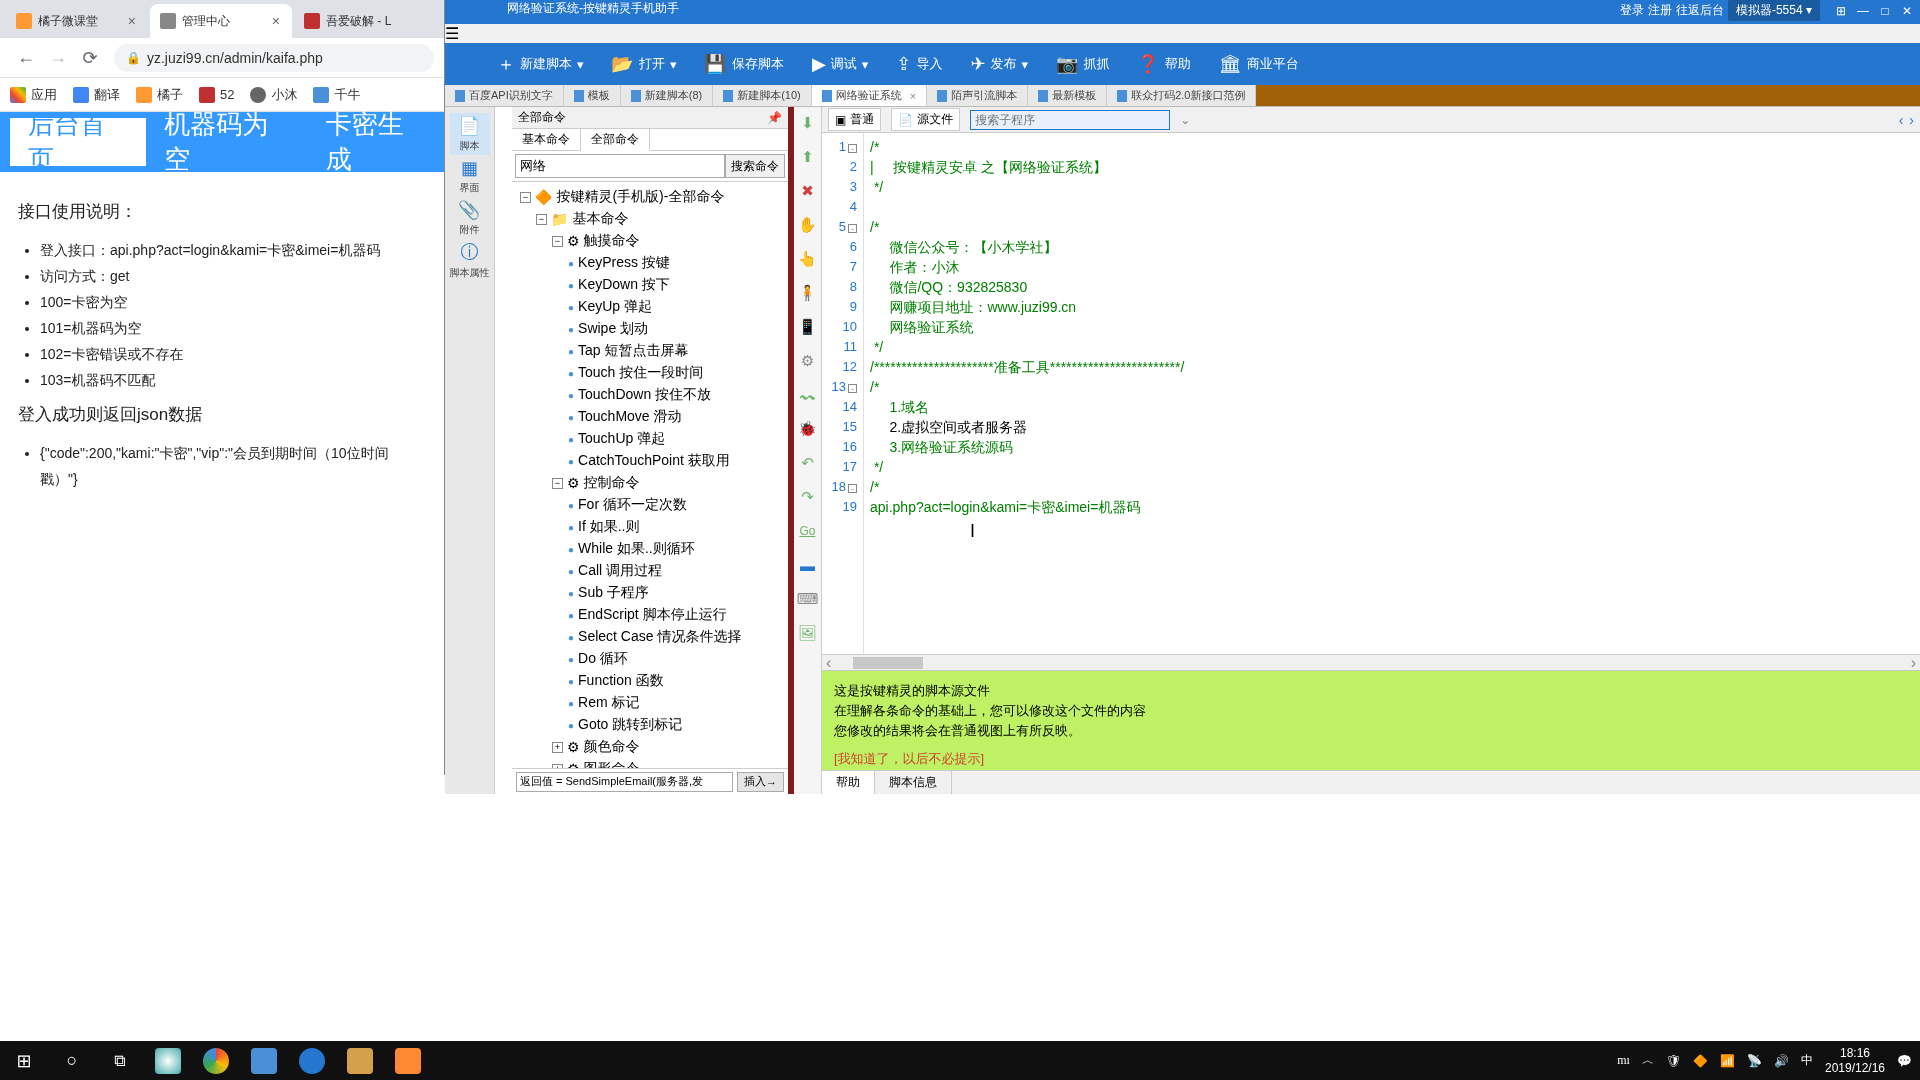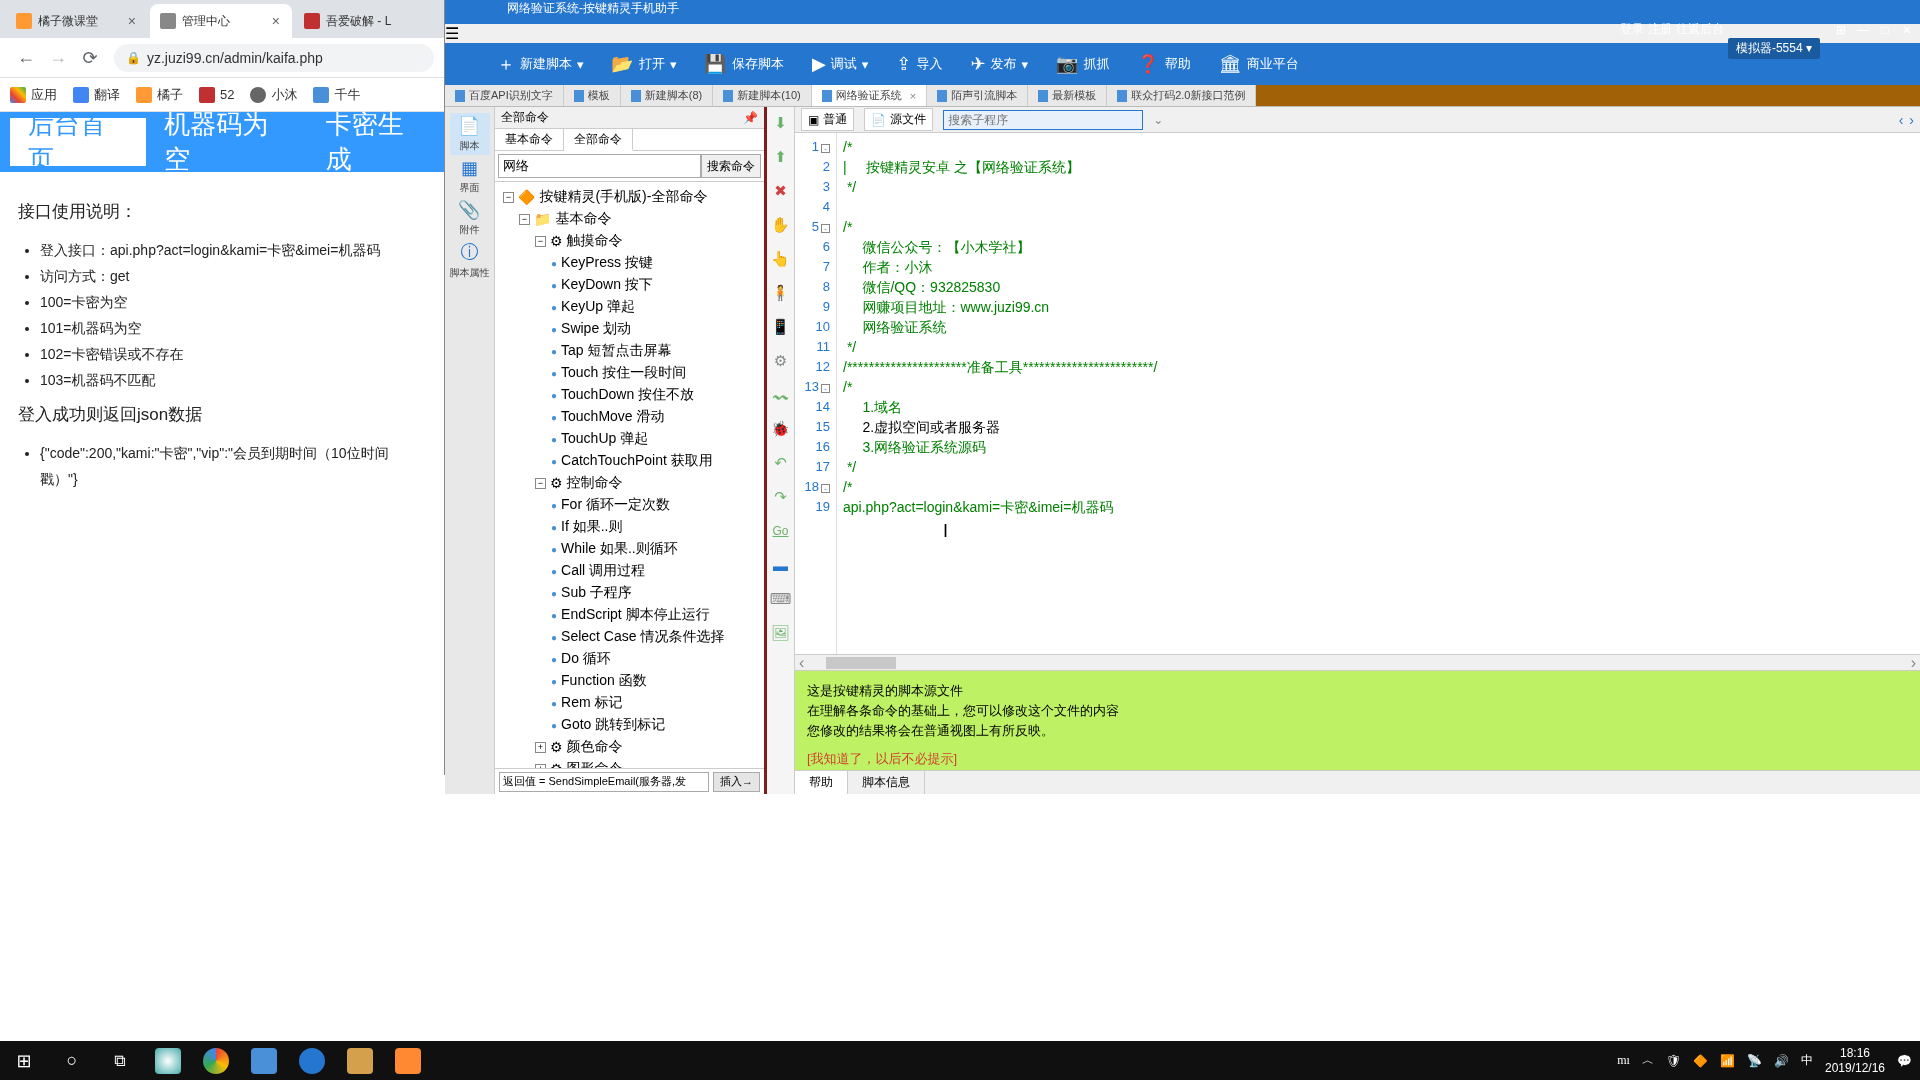--- a/index.html
+++ b/index.html
@@ -27,21 +27,21 @@
 .page-body{padding:18px 18px;color:#222;}
 .page-body h3{font-size:17px;font-weight:normal;margin:10px 0 14px;}
 .page-body ul{list-style:disc;margin-left:22px;}
 .page-body li{font-size:14px;line-height:26px;}
 .page-body .json-line{font-size:14px;margin-top:8px;}
 
 
 .ide{position:absolute;left:444px;top:0;right:0;height:775px;background:#f0f0f0;border-left:1px solid #888;}
 .ide-title{height:24px;background:#2576cf;color:#fff;display:flex;align-items:flex-start;font-size:12px;padding:0 6px;}
 .ide-title .title-right{margin-left:auto;display:flex;align-items:center;gap:4px;}
-.ide-title .sim-dd{background:#1a5a9e;padding:2px 8px;border-radius:2px;margin-top:38px;}
+.ide-title .sim-dd{background:#1a5a9e;padding:2px 8px;border-radius:2px;}
 .ide-title .win-btns{display:flex;gap:8px;margin-left:10px;}
 .ide-title .win-btn{width:14px;height:14px;display:flex;align-items:center;justify-content:center;}
 
 .ide-menu{height:42px;background:#2576cf;display:flex;align-items:center;padding-left:52px;gap:28px;}
 .menu-item{display:flex;align-items:center;color:#fff;font-size:13px;gap:5px;}
 .menu-item .m-icon{font-size:18px;}
 
 .ide-tabs{height:22px;background:#a16207;display:flex;align-items:stretch;border-bottom:1px solid #bbb;}
 .ide-tab{padding:0 10px;font-size:11px;color:#444;border-right:1px solid #ccc;display:flex;align-items:center;gap:4px;background:#e8e8e8;min-width:0;}
 .ide-tab.active{background:#fff;}
@@ -50,21 +50,21 @@
 
 .ide-body{display:flex;height:calc(100% - 88px);}
 
 
 .ide-left-icons{width:50px;background:#e8e8e8;border-right:1px solid #ccc;display:flex;flex-direction:column;align-items:center;padding-top:6px;}
 .left-icon{width:40px;height:42px;display:flex;flex-direction:column;align-items:center;justify-content:center;font-size:10px;color:#444;gap:2px;}
 .left-icon.active{background:#d0e4f7;}
 .left-icon .li-icon{font-size:18px;color:#2576cf;}
 
 
-.cmd-panel{width:272px;background:#fff;border-right:3px solid #7f1d1d;display:flex;flex-direction:column;}
+.cmd-panel{width:299px;background:#fff;border-right:6px solid #7f1d1d;display:flex;flex-direction:column;padding-left:17px;}
 .cmd-header{height:22px;background:#f0f0f0;border-bottom:1px solid #ccc;display:flex;align-items:center;padding:0 6px;font-size:12px;}
 .cmd-header .pin{margin-left:auto;}
 .cmd-subtabs{height:22px;border-bottom:1px solid #ccc;display:flex;}
 .cmd-subtab{padding:0 10px;font-size:12px;display:flex;align-items:center;border-right:1px solid #ccc;}
 .cmd-subtab.active{background:#fff;border-bottom:2px solid #fff;margin-bottom:-1px;}
 .cmd-search{display:flex;padding:3px;border-bottom:1px solid #ccc;}
 .cmd-search input{flex:1;height:24px;border:1px solid #aaa;padding:0 4px;font-size:13px;}
 .cmd-search button{width:60px;height:24px;font-size:12px;border:1px solid #aaa;background:#f0f0f0;}
 .cmd-tree{flex:1;overflow-y:auto;font-size:14px;padding:4px 0;}
 .tree-node{padding:2px 0 2px 8px;display:flex;align-items:center;gap:4px;white-space:nowrap;}

